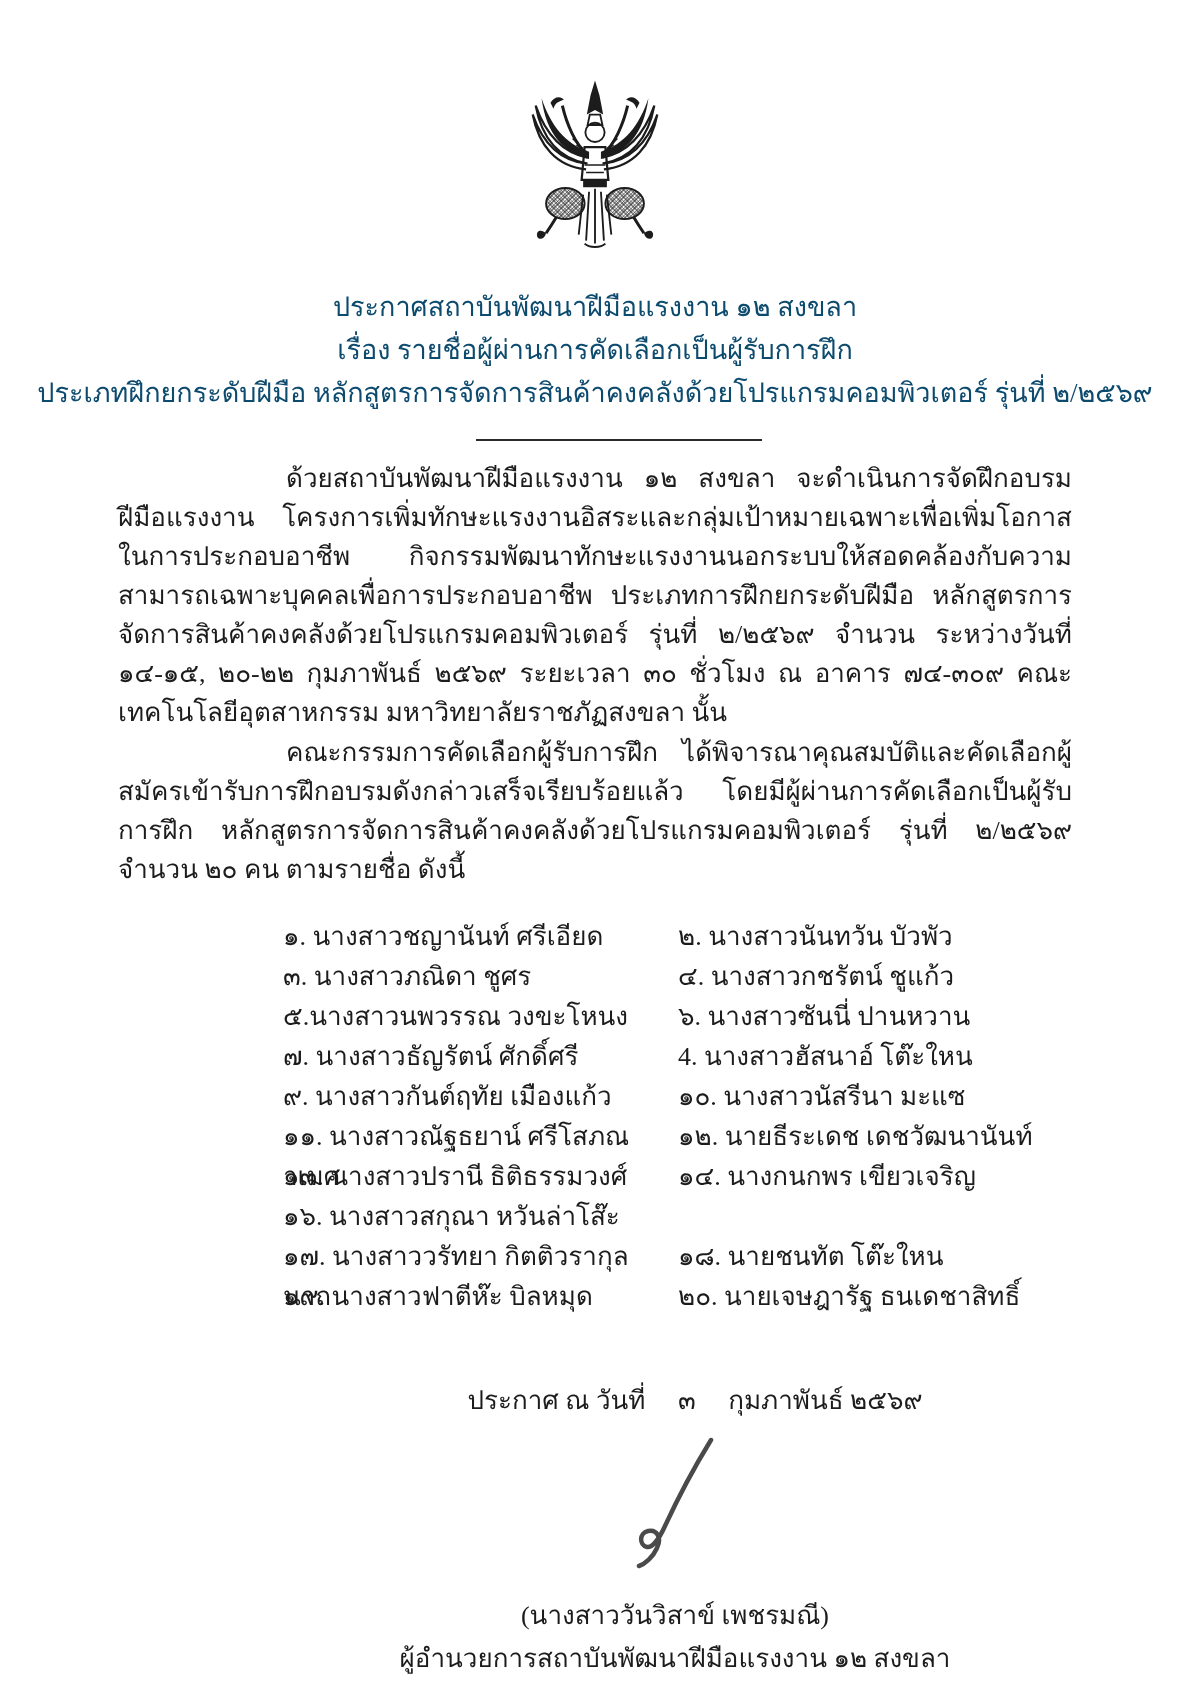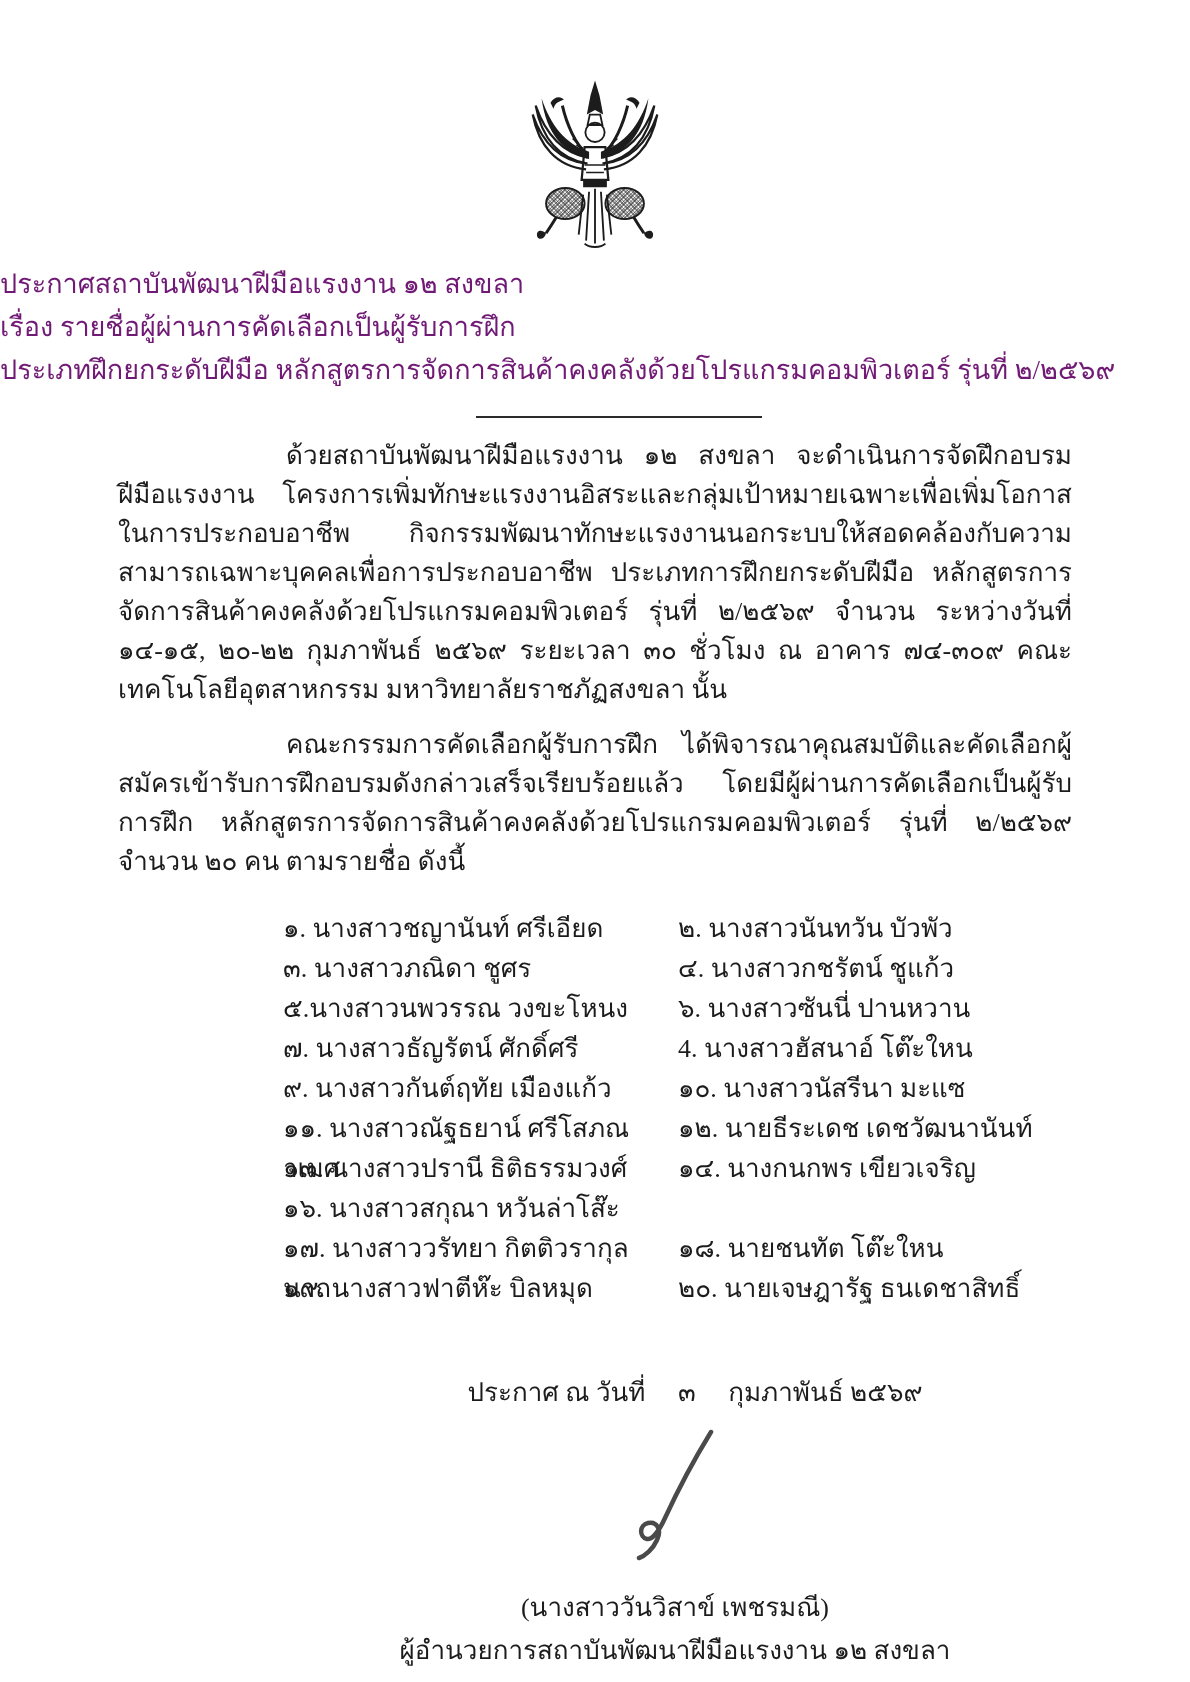--- a/index.html
+++ b/index.html
@@ -7,35 +7,36 @@
     width:1190px;height:1682px;position:relative;overflow:hidden;
     font-family:"Liberation Serif","DejaVu Serif",serif;
     color:#1c1c1c;
   }
   .page{width:1190px;height:1682px;position:relative;}
   .emblem-wrap{
     width:100%;display:flex;justify-content:center;
     padding-top:76px;
   }
   .header{
-    margin-top:5px;
+    text-align:center;
+    margin-top:28px;
     font-size:27px;line-height:43px;
-    color:#701a75;
+    color:#0c4a6e;
   }
   .divider{
     width:286px;height:2px;background:#2a2a2a;
     margin:24px auto 0 auto;transform:translateX(24px);
   }
   .bodytext{
     padding:0 118px;
     font-size:26px;line-height:39px;
     text-align:justify;
   }
   .para1{margin-top:18px;text-indent:168px;}
-  .para2{margin-top:16px;text-indent:168px;}
+  .para2{margin-top:1px;text-indent:168px;}
   .names{
     margin-top:28px;
     padding-left:283px;
     font-size:26px;
   }
   .name-row{
     display:grid;
     grid-template-columns:352px auto;
     line-height:40px;
     height:40px;

